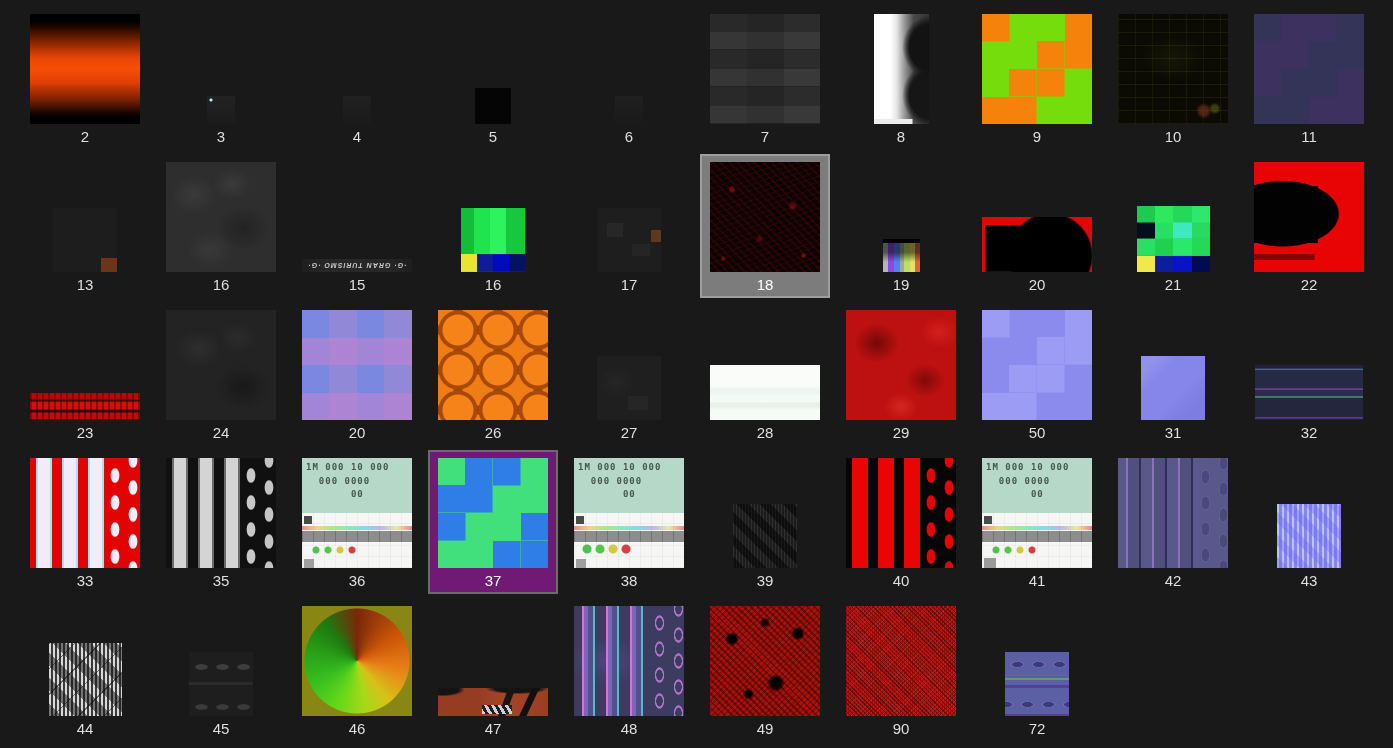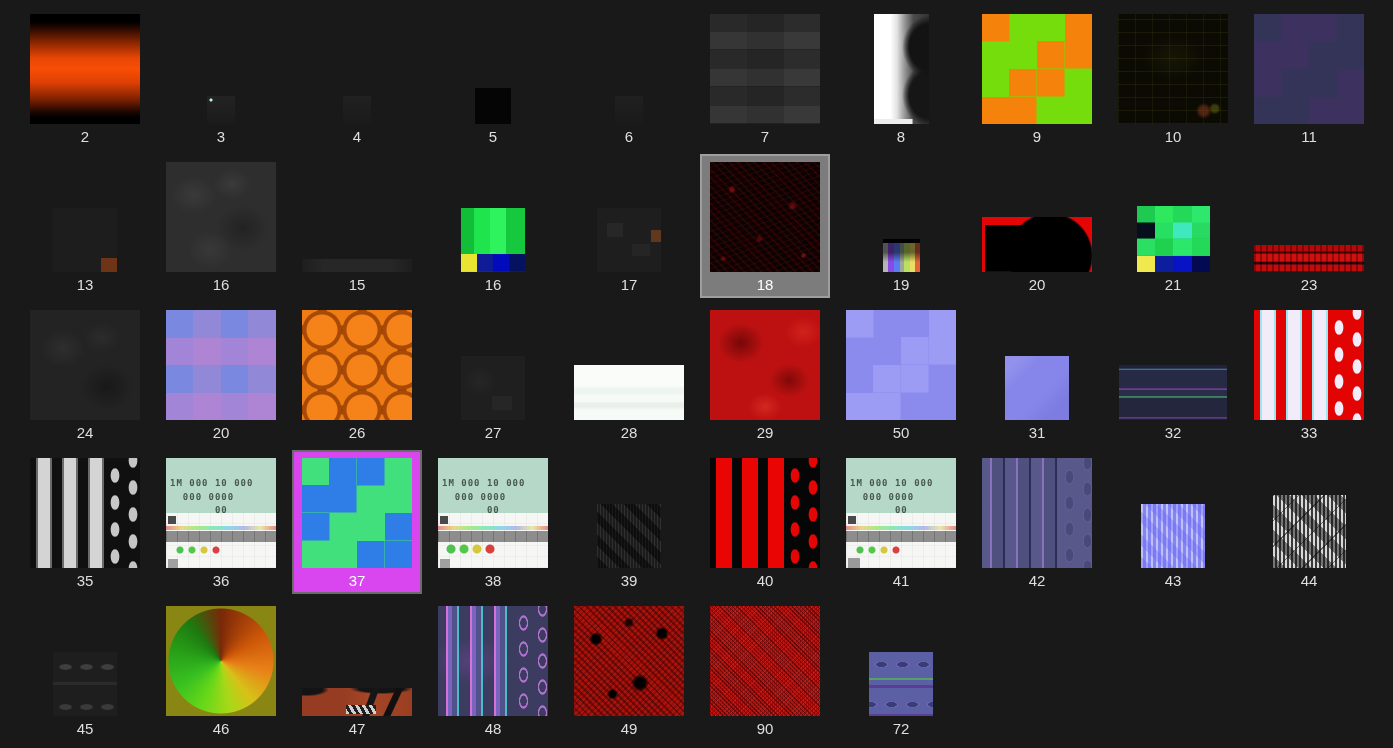--- a/index.html
+++ b/index.html
@@ -23,21 +23,21 @@
     max-width:132px;
   }
   .thumb{
     position:relative;overflow:hidden;flex:none;
   }
   .lbl{
     height:24px;display:flex;align-items:center;justify-content:center;
     font-size:15px;color:#dfdfdf;
   }
   .selbox.on .lbl{color:#ffffff;}
-  .ovl{position:absolute;margin-top:16px;}
+  .ovl{position:absolute;}
   .ovl.hud{
     top:3px;left:4px;right:2px;
     font-family:"DejaVu Sans Mono", monospace;
     font-size:9px;line-height:1.5;font-weight:bold;
     color:#47584e;white-space:pre;letter-spacing:1px;
   }
   .ovl.strip{
     left:0;right:0;top:0;bottom:0;
     display:flex;align-items:center;justify-content:center;
     transform:rotate(180deg);
@@ -160,20 +160,26 @@
       </div>
     </div>
     <div class="cell">
       <div class="selbox">
         <div class="thumb" style="width: 73px; height: 66px; background: linear-gradient(90deg, rgb(31, 202, 80) 0px, rgb(31, 202, 80) 25%, rgb(46, 232, 94) 25%, rgb(46, 232, 94) 50%, rgb(36, 217, 87) 50%, rgb(36, 217, 87) 75%, rgb(46, 232, 110) 75%) 0% 0% / 100% 25% no-repeat, linear-gradient(90deg, rgb(6, 13, 29) 0px, rgb(6, 13, 29) 25%, rgb(39, 224, 97) 25%, rgb(39, 224, 97) 50%, rgb(63, 232, 189) 50%, rgb(63, 232, 189) 75%, rgb(41, 218, 98) 75%) 0% 33.33% / 100% 25% no-repeat, linear-gradient(90deg, rgb(43, 223, 99) 0px, rgb(43, 223, 99) 25%, rgb(31, 209, 78) 25%, rgb(31, 209, 78) 50%, rgb(44, 232, 106) 50%, rgb(44, 232, 106) 75%, rgb(37, 217, 88) 75%) 0% 66.67% / 100% 25% no-repeat, linear-gradient(90deg, rgb(239, 233, 78) 0px, rgb(239, 233, 78) 25%, rgb(12, 29, 157) 25%, rgb(12, 29, 157) 50%, rgb(8, 19, 198) 50%, rgb(8, 19, 198) 75%, rgb(4, 10, 82) 75%) 0% 100% / 100% 25% no-repeat, rgb(32, 208, 80);"></div>
         <div class="lbl">21</div>
       </div>
     </div>
     <div class="cell">
       <div class="selbox">
+        <div class="thumb" style="width: 110px; height: 110px; background: radial-gradient(72% 42% at 26% 47%, rgb(2, 2, 2) 70%, rgba(0, 0, 0, 0) 72%), linear-gradient(rgb(2, 2, 2), rgb(2, 2, 2)) 0% 46% / 58% 52% no-repeat, linear-gradient(rgba(40, 0, 0, 0.5), rgba(40, 0, 0, 0.5)) 0% 88% / 55% 6px no-repeat, rgb(232, 4, 4);"></div>
+        <div class="lbl">22</div>
+      </div>
+    </div>
+    <div class="cell">
+      <div class="selbox">
         <div class="thumb" style="width: 110px; height: 27px; background: repeating-linear-gradient(90deg, rgba(0, 0, 0, 0.3) 0px, rgba(0, 0, 0, 0.3) 2px, rgba(0, 0, 0, 0) 2px, rgba(0, 0, 0, 0) 6px), linear-gradient(rgb(185, 8, 8) 0px, rgb(185, 8, 8) 22%, rgb(74, 2, 2) 26%, rgb(74, 2, 2) 30%, rgb(209, 16, 16) 34%, rgb(209, 16, 16) 60%, rgb(46, 0, 0) 64%, rgb(46, 0, 0) 70%, rgb(192, 12, 12) 74%, rgb(192, 12, 12) 96%, rgb(58, 0, 0) 100%);"></div>
         <div class="lbl">23</div>
       </div>
     </div>
     <div class="cell">
       <div class="selbox">
         <div class="thumb" style="width: 110px; height: 110px; background: radial-gradient(30% 25% at 30% 35%, rgba(255, 255, 255, 0.05), rgba(0, 0, 0, 0) 70%), radial-gradient(35% 30% at 70% 70%, rgba(0, 0, 0, 0.3), rgba(0, 0, 0, 0) 70%), radial-gradient(25% 20% at 65% 25%, rgba(255, 255, 255, 0.04), rgba(0, 0, 0, 0) 70%), rgb(35, 35, 35);"></div>
         <div class="lbl">24</div>
       </div>
     </div>
@@ -241,21 +247,21 @@
       <div class="selbox">
         <div class="thumb" style="width: 110px; height: 110px; background: linear-gradient(rgb(181, 216, 200), rgb(181, 216, 200)) 0px 0px / 100% 50% no-repeat, linear-gradient(rgb(74, 74, 74), rgb(74, 74, 74)) 2px 58px / 8px 8px no-repeat, linear-gradient(90deg, rgb(232, 138, 138), rgb(232, 216, 138), rgb(170, 232, 138), rgb(138, 232, 184), rgb(138, 216, 232), rgb(184, 184, 232), rgb(232, 232, 168), rgb(232, 138, 138)) 0px 68px / 100% 4px no-repeat, repeating-linear-gradient(90deg, rgba(0, 0, 0, 0.18) 0px, rgba(0, 0, 0, 0.18) 1px, rgba(0, 0, 0, 0) 1px, rgba(0, 0, 0, 0) 11px) 0px 73px / 100% 11px no-repeat, linear-gradient(rgb(141, 141, 141), rgb(141, 141, 141)) 0px 73px / 100% 11px no-repeat, radial-gradient(4px at 4px 4px, rgb(78, 194, 78) 3px, rgba(0, 0, 0, 0) 4px) 10px 88px / 9px 9px no-repeat, radial-gradient(4px at 4px 4px, rgb(84, 200, 70) 3px, rgba(0, 0, 0, 0) 4px) 22px 88px / 9px 9px no-repeat, radial-gradient(4px at 4px 4px, rgb(212, 200, 62) 3px, rgba(0, 0, 0, 0) 4px) 34px 88px / 9px 9px no-repeat, radial-gradient(4px at 4px 4px, rgb(216, 64, 64) 3px, rgba(0, 0, 0, 0) 4px) 46px 88px / 9px 9px no-repeat, linear-gradient(rgb(160, 160, 160), rgb(160, 160, 160)) 2px 100% / 10px 9px no-repeat, repeating-linear-gradient(90deg, rgba(0, 0, 0, 0.04) 0px, rgba(0, 0, 0, 0.04) 1px, rgba(0, 0, 0, 0) 1px, rgba(0, 0, 0, 0) 11px), repeating-linear-gradient(0deg, rgba(0, 0, 0, 0.03) 0px, rgba(0, 0, 0, 0.03) 1px, rgba(0, 0, 0, 0) 1px, rgba(0, 0, 0, 0) 11px), rgb(246, 246, 244);">
           <span class="ovl hud">1M 000 10 000
   000 0000
        00</span>
         </div>
         <div class="lbl">36</div>
       </div>
     </div>
     <div class="cell">
-      <div class="selbox on" style="background: #d946ef; border-color: rgb(107, 107, 107);">
+      <div class="selbox on" style="background: #701a75; border-color: rgb(107, 107, 107);">
         <div class="thumb" style="width: 110px; height: 110px; background: linear-gradient(rgb(47, 125, 230), rgb(47, 125, 230)) 33.33% 0% / 25% 25% no-repeat, linear-gradient(rgb(47, 125, 230), rgb(47, 125, 230)) 66.67% 0% / 25% 25% no-repeat, linear-gradient(rgb(47, 125, 230), rgb(47, 125, 230)) 0% 33.33% / 25% 25% no-repeat, linear-gradient(rgb(47, 125, 230), rgb(47, 125, 230)) 33.33% 33.33% / 25% 25% no-repeat, linear-gradient(rgb(47, 125, 230), rgb(47, 125, 230)) 100% 66.67% / 25% 25% no-repeat, linear-gradient(rgb(47, 125, 230), rgb(47, 125, 230)) 0% 66.67% / 25% 25% no-repeat, linear-gradient(rgb(47, 125, 230), rgb(47, 125, 230)) 66.67% 100% / 25% 25% no-repeat, linear-gradient(rgb(47, 125, 230), rgb(47, 125, 230)) 100% 100% / 25% 25% no-repeat, rgb(65, 224, 124);"></div>
         <div class="lbl">37</div>
       </div>
     </div>
     <div class="cell">
       <div class="selbox">
         <div class="thumb" style="width: 110px; height: 110px; background: linear-gradient(rgb(181, 216, 200), rgb(181, 216, 200)) 0px 0px / 100% 50% no-repeat, linear-gradient(rgb(74, 74, 74), rgb(74, 74, 74)) 2px 58px / 8px 8px no-repeat, linear-gradient(90deg, rgb(232, 138, 138), rgb(232, 216, 138), rgb(170, 232, 138), rgb(138, 232, 184), rgb(138, 216, 232), rgb(184, 184, 232), rgb(232, 232, 168), rgb(232, 138, 138)) 0px 68px / 100% 4px no-repeat, repeating-linear-gradient(90deg, rgba(0, 0, 0, 0.18) 0px, rgba(0, 0, 0, 0.18) 1px, rgba(0, 0, 0, 0) 1px, rgba(0, 0, 0, 0) 11px) 0px 73px / 100% 11px no-repeat, linear-gradient(rgb(141, 141, 141), rgb(141, 141, 141)) 0px 73px / 100% 11px no-repeat, radial-gradient(5px at 5px 5px, rgb(78, 194, 78) 4px, rgba(0, 0, 0, 0) 5px) 8px 86px / 11px 11px no-repeat, radial-gradient(5px at 5px 5px, rgb(84, 200, 70) 4px, rgba(0, 0, 0, 0) 5px) 21px 86px / 11px 11px no-repeat, radial-gradient(5px at 5px 5px, rgb(212, 200, 62) 4px, rgba(0, 0, 0, 0) 5px) 34px 86px / 11px 11px no-repeat, radial-gradient(5px at 5px 5px, rgb(216, 64, 64) 4px, rgba(0, 0, 0, 0) 5px) 47px 86px / 11px 11px no-repeat, linear-gradient(rgb(160, 160, 160), rgb(160, 160, 160)) 2px 100% / 10px 9px no-repeat, repeating-linear-gradient(90deg, rgba(0, 0, 0, 0.04) 0px, rgba(0, 0, 0, 0.04) 1px, rgba(0, 0, 0, 0) 1px, rgba(0, 0, 0, 0) 11px), repeating-linear-gradient(0deg, rgba(0, 0, 0, 0.03) 0px, rgba(0, 0, 0, 0.03) 1px, rgba(0, 0, 0, 0) 1px, rgba(0, 0, 0, 0) 11px), rgb(246, 246, 244);">
           <span class="ovl hud">1M 000 10 000
   000 0000
        00</span>

